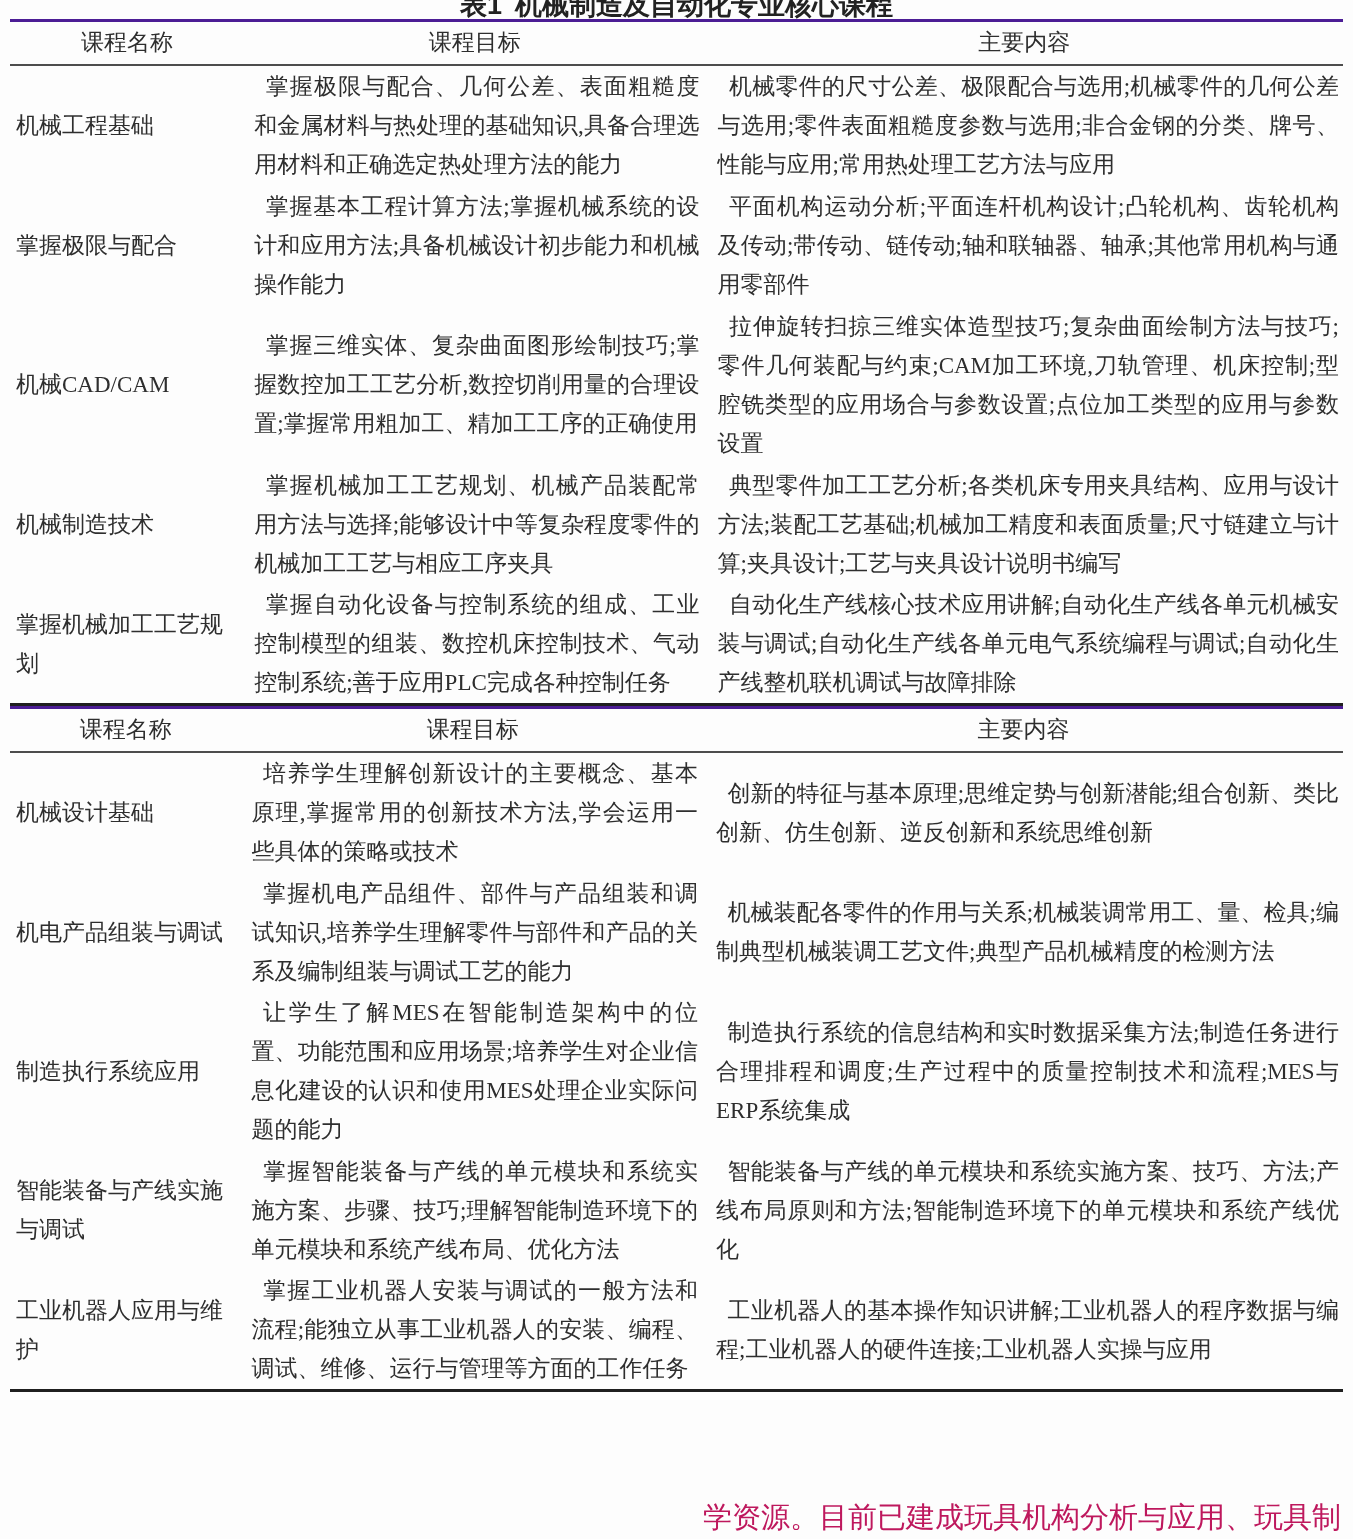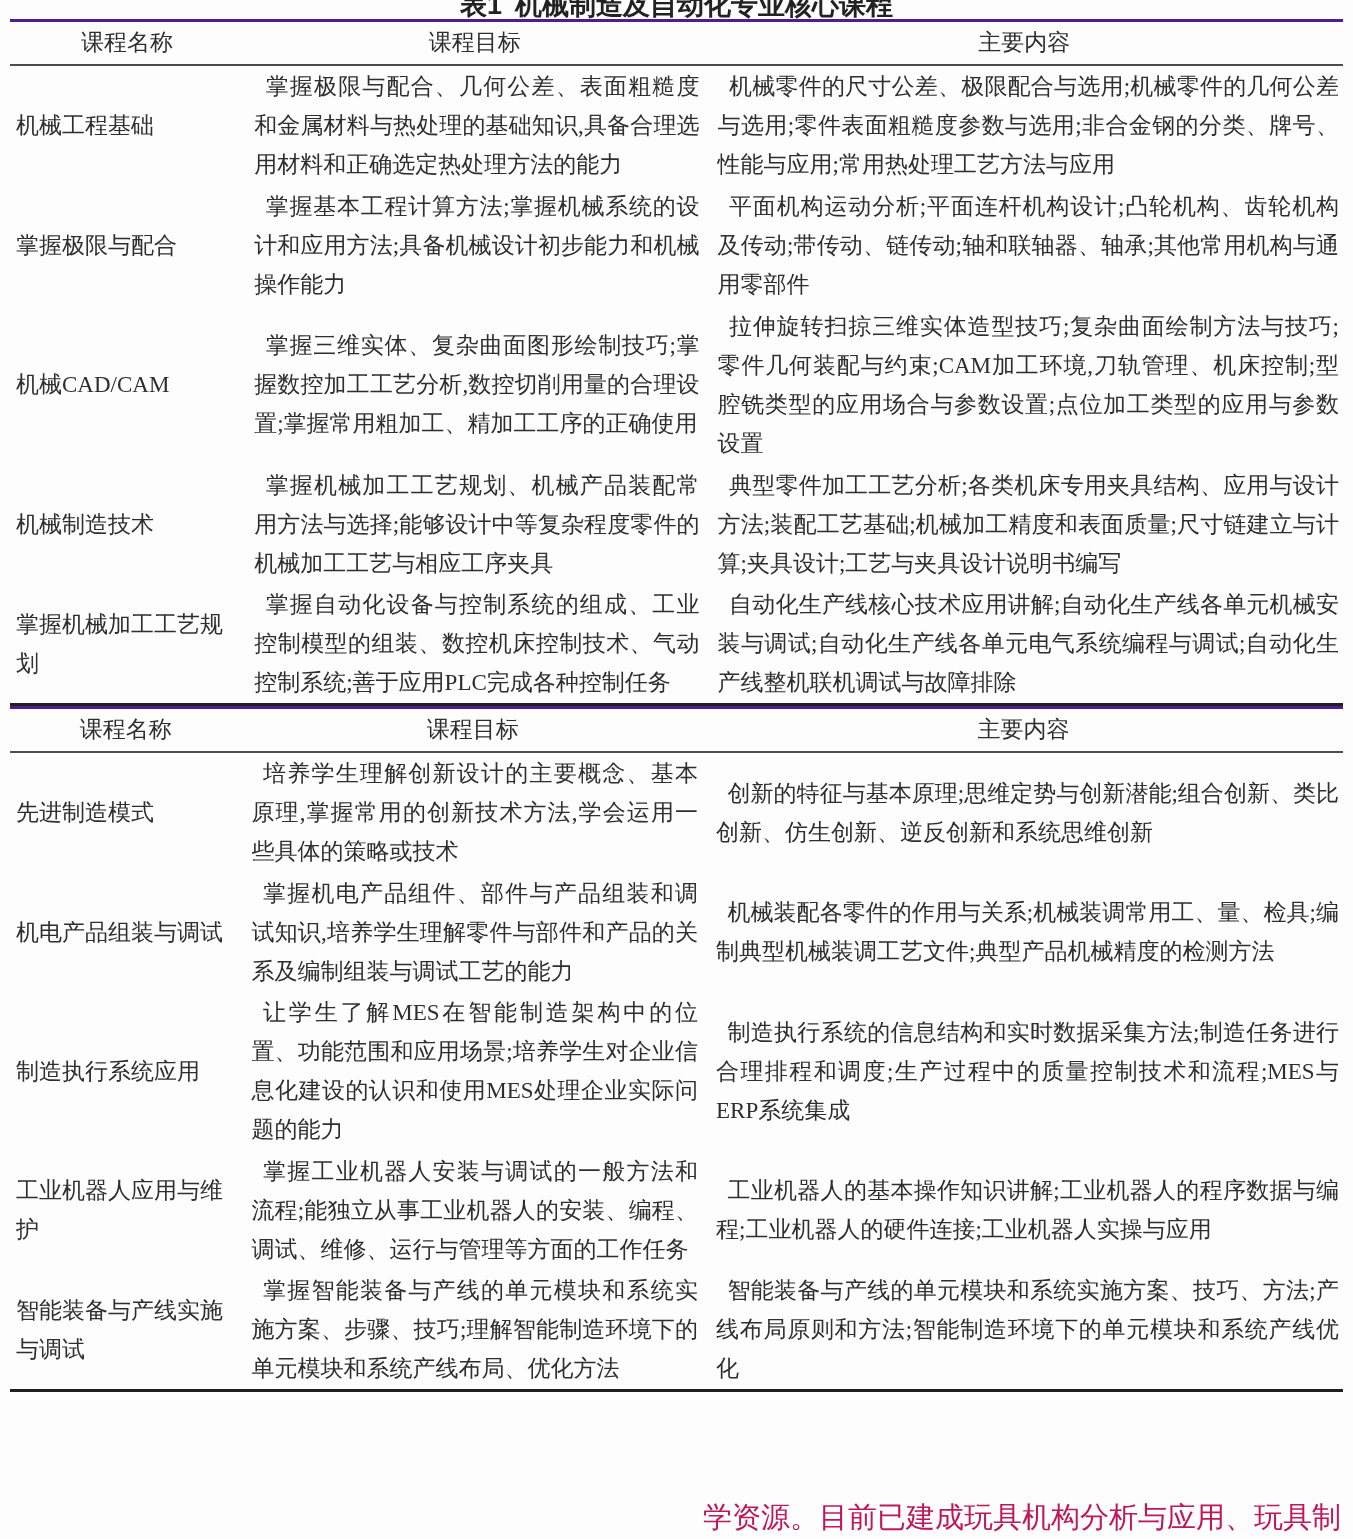--- a/index.html
+++ b/index.html
@@ -135,41 +135,41 @@
   </div>
 
 
   <div class="ctable">
     <div class="trow thead">
       <div class="cell c-name">课程名称</div>
       <div class="cell c-obj">课程目标</div>
       <div class="cell c-con">主要内容</div>
     </div>
     <div class="trow h3">
-      <div class="cell c-name">先进制造模式</div>
+      <div class="cell c-name">机械设计基础</div>
       <div class="cell c-obj">培养学生理解创新设计的主要概念、基本原理,掌握常用的创新技术方法,学会运用一些具体的策略或技术</div>
       <div class="cell c-con">创新的特征与基本原理;思维定势与创新潜能;组合创新、类比创新、仿生创新、逆反创新和系统思维创新</div>
     </div>
     <div class="trow h3">
       <div class="cell c-name">机电产品组装与调试</div>
       <div class="cell c-obj">掌握机电产品组件、部件与产品组装和调试知识,培养学生理解零件与部件和产品的关系及编制组装与调试工艺的能力</div>
       <div class="cell c-con">机械装配各零件的作用与关系;机械装调常用工、量、检具;编制典型机械装调工艺文件;典型产品机械精度的检测方法</div>
     </div>
     <div class="trow h3">
       <div class="cell c-name">制造执行系统应用</div>
       <div class="cell c-obj">让学生了解MES在智能制造架构中的位置、功能范围和应用场景;培养学生对企业信息化建设的认识和使用MES处理企业实际问题的能力</div>
       <div class="cell c-con">制造执行系统的信息结构和实时数据采集方法;制造任务进行合理排程和调度;生产过程中的质量控制技术和流程;MES与ERP系统集成</div>
     </div>
     <div class="trow h3">
+      <div class="cell c-name">智能装备与产线实施与调试</div>
+      <div class="cell c-obj">掌握智能装备与产线的单元模块和系统实施方案、步骤、技巧;理解智能制造环境下的单元模块和系统产线布局、优化方法</div>
+      <div class="cell c-con">智能装备与产线的单元模块和系统实施方案、技巧、方法;产线布局原则和方法;智能制造环境下的单元模块和系统产线优化</div>
+    </div>
+    <div class="trow h3">
       <div class="cell c-name">工业机器人应用与维护</div>
       <div class="cell c-obj">掌握工业机器人安装与调试的一般方法和流程;能独立从事工业机器人的安装、编程、调试、维修、运行与管理等方面的工作任务</div>
       <div class="cell c-con">工业机器人的基本操作知识讲解;工业机器人的程序数据与编程;工业机器人的硬件连接;工业机器人实操与应用</div>
-    </div>
-    <div class="trow h3">
-      <div class="cell c-name">智能装备与产线实施与调试</div>
-      <div class="cell c-obj">掌握智能装备与产线的单元模块和系统实施方案、步骤、技巧;理解智能制造环境下的单元模块和系统产线布局、优化方法</div>
-      <div class="cell c-con">智能装备与产线的单元模块和系统实施方案、技巧、方法;产线布局原则和方法;智能制造环境下的单元模块和系统产线优化</div>
     </div>
   </div>
 
   <div class="footer-frag">学资源。目前已建成玩具机构分析与应用、玩具制</div>
 
 </div>
 
 </body></html>

